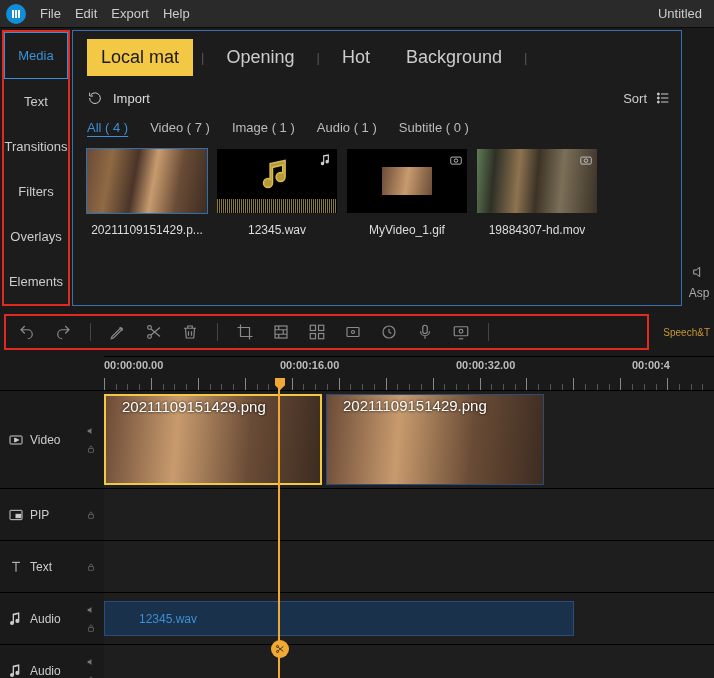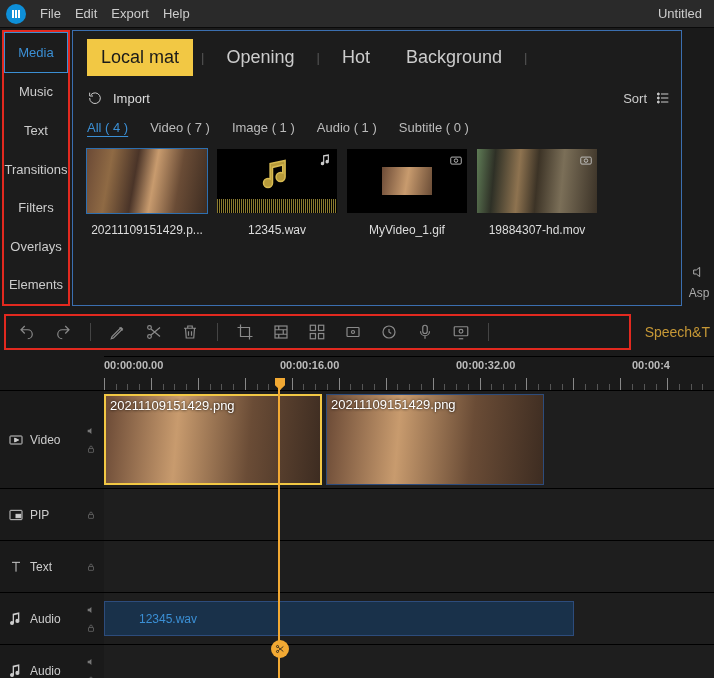--- a/index.html
+++ b/index.html
@@ -47,21 +47,21 @@
 
   .audio-thumb { display: flex; flex-direction: column; width:100%; height:100%; }
   .audio-thumb .note-wrap { flex:1; display:flex; align-items:center; justify-content:center; }
   .audio-thumb .wave { height: 14px; background: repeating-linear-gradient(90deg,#8a7a2f 0 1px,transparent 1px 2px); }
 
   
   .toolbar-wrap { padding: 6px 4px; display: flex; align-items: center; }
   .toolbar { flex: 1; border: 2px solid #e2291f; height: 36px; display: flex; align-items: center; padding: 0 12px; gap: 18px; }
   .toolbar .sep { width:1px; height:18px; background:#444; }
   .toolbar svg { width:18px; height:18px; color:#8a8a8a; cursor:pointer; }
-  .speech-label { color:#c69836; font-size:14px; margin-left: 14px; white-space: nowrap; overflow:hidden; }
+  .speech-label { color:#c69836; font-size:10px; margin-left: 14px; white-space: nowrap; overflow:hidden; }
 
   
   .timeline { position: relative; }
   .ruler { height: 34px; position: relative; border-top:1px solid #000; margin-left:104px;font-weight:bold; }
   .ruler .time-label { position:absolute; top:2px; color:#bbb; font-size:11px; }
   .ruler .ticks { position:absolute; bottom:0; left:0; right:0; height:12px; display:flex; }
   .ruler .tick { width:1px; background:#555; margin-right:11px; }
   .ruler .tick.major { height:12px; background:#888; }
   .ruler .tick:not(.major) { height:6px; margin-top:6px; }
 
@@ -69,21 +69,21 @@
   .track.tall { height: 98px; }
   .track-head { width:78px; display:flex; align-items:center; gap:6px; padding-left:8px; color:#ccc; font-size:12px; }
   .track-head svg { width:16px; height:16px; }
   .track-flags { width:26px; display:flex; flex-direction:column; align-items:center; justify-content:center; gap:8px; color:#777; font-size:10px; }
   .track-flags svg { width:10px; height:10px; }
   .track-body { flex:1; position:relative; background:#1e1e1e; }
 
   .clip { position:absolute; top:3px; bottom:3px; overflow:hidden; }
   .clip.video1 { left:0; width:218px; border:2px solid #f2c844; background: linear-gradient(95deg,#6b4a36,#c89b6e,#6a4c36,#3d2c21); }
   .clip.video2 { left:222px; width:218px; border:1px solid #2d4c7c; background: linear-gradient(95deg,#6b4a36,#c89b6e,#6a4c36,#3d2c21); }
-  .clip .lbl { position:absolute; top:2px; left:4px; color:#fff; font-size:13px; text-shadow:0 0 3px #000; }
+  .clip .lbl { position:absolute; top:2px; left:16px; color:#fff; font-size:15px; text-shadow:0 0 3px #000; }
   .clip.audio { left:0; width:470px; top:8px; bottom:8px; background:#19314a; border:1px solid #2d4c7c; display:flex; align-items:center; }
   .clip.audio .albl { color:#3b8fd4; font-size:12px; padding-left:34px; }
 
   .playhead { position:absolute; top:32px; bottom:0; left:278px; width:0; border-left:2px solid #f2a933; z-index:5; pointer-events:none; }
   .playhead::before { content:''; position:absolute; top:-10px; left:-5px; width:10px; height:12px; background:#f2a933; clip-path: polygon(0 0,100% 0,100% 60%,50% 100%,0 60%); }
   .splice-marker { position:absolute; top:0; left:-9px; width:18px; height:18px; background:#f2a933; border-radius:9px; display:flex; align-items:center; justify-content:center; z-index:6; }
   .splice-marker svg { width:10px; height:10px; color:#1a1a1a; }
 </style>
 </head>
 <body>
@@ -99,21 +99,20 @@
   <span class="item">File</span>
   <span class="item">Edit</span>
   <span class="item">Export</span>
   <span class="item">Help</span>
   <span class="title">Untitled</span>
 </div>
 
 <div class="upper">
   <div class="sidebar">
     <div class="tab active">Media</div>
-    <div class="tab">Music</div>
     <div class="tab">Text</div>
     <div class="tab">Transitions</div>
     <div class="tab">Filters</div>
     <div class="tab">Overlays</div>
     <div class="tab">Elements</div>
   </div>
 
   <div class="panel">
     <div class="cat-tabs">
       <button class="btn active">Local mat</button>

